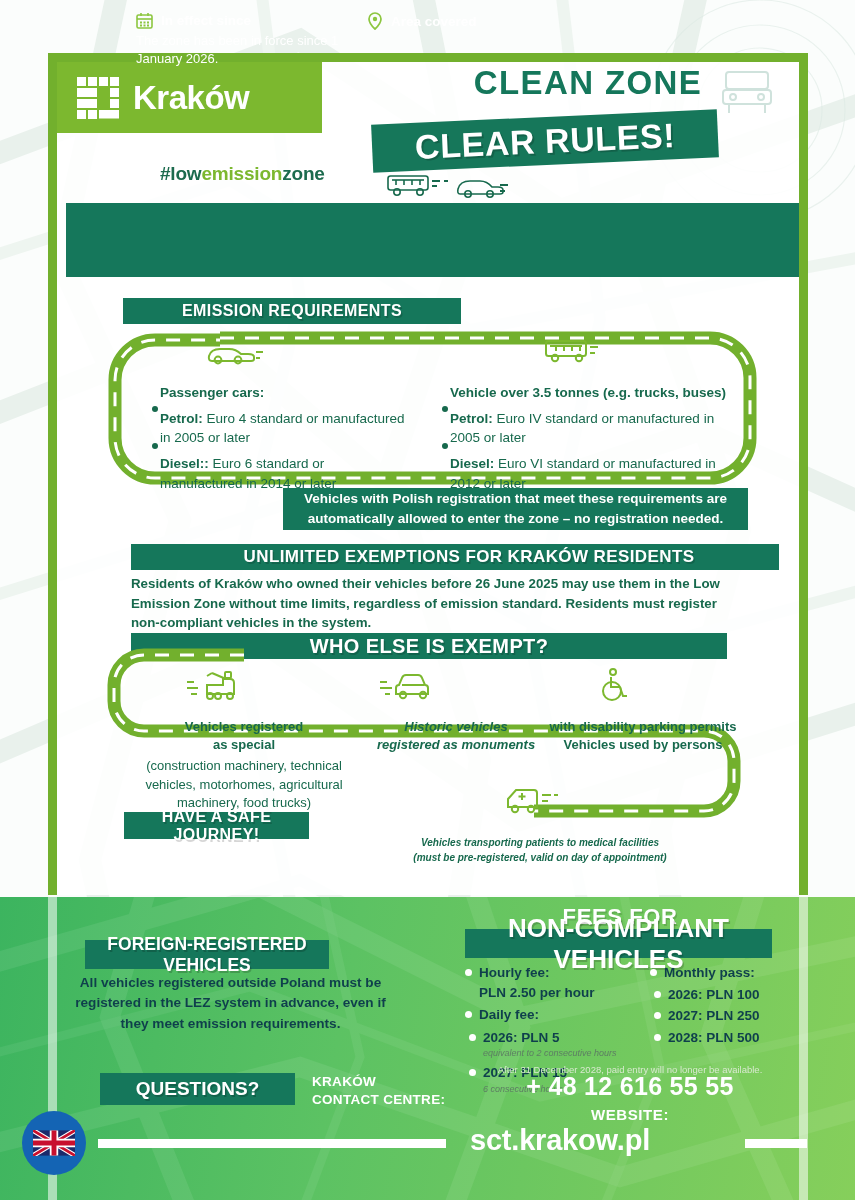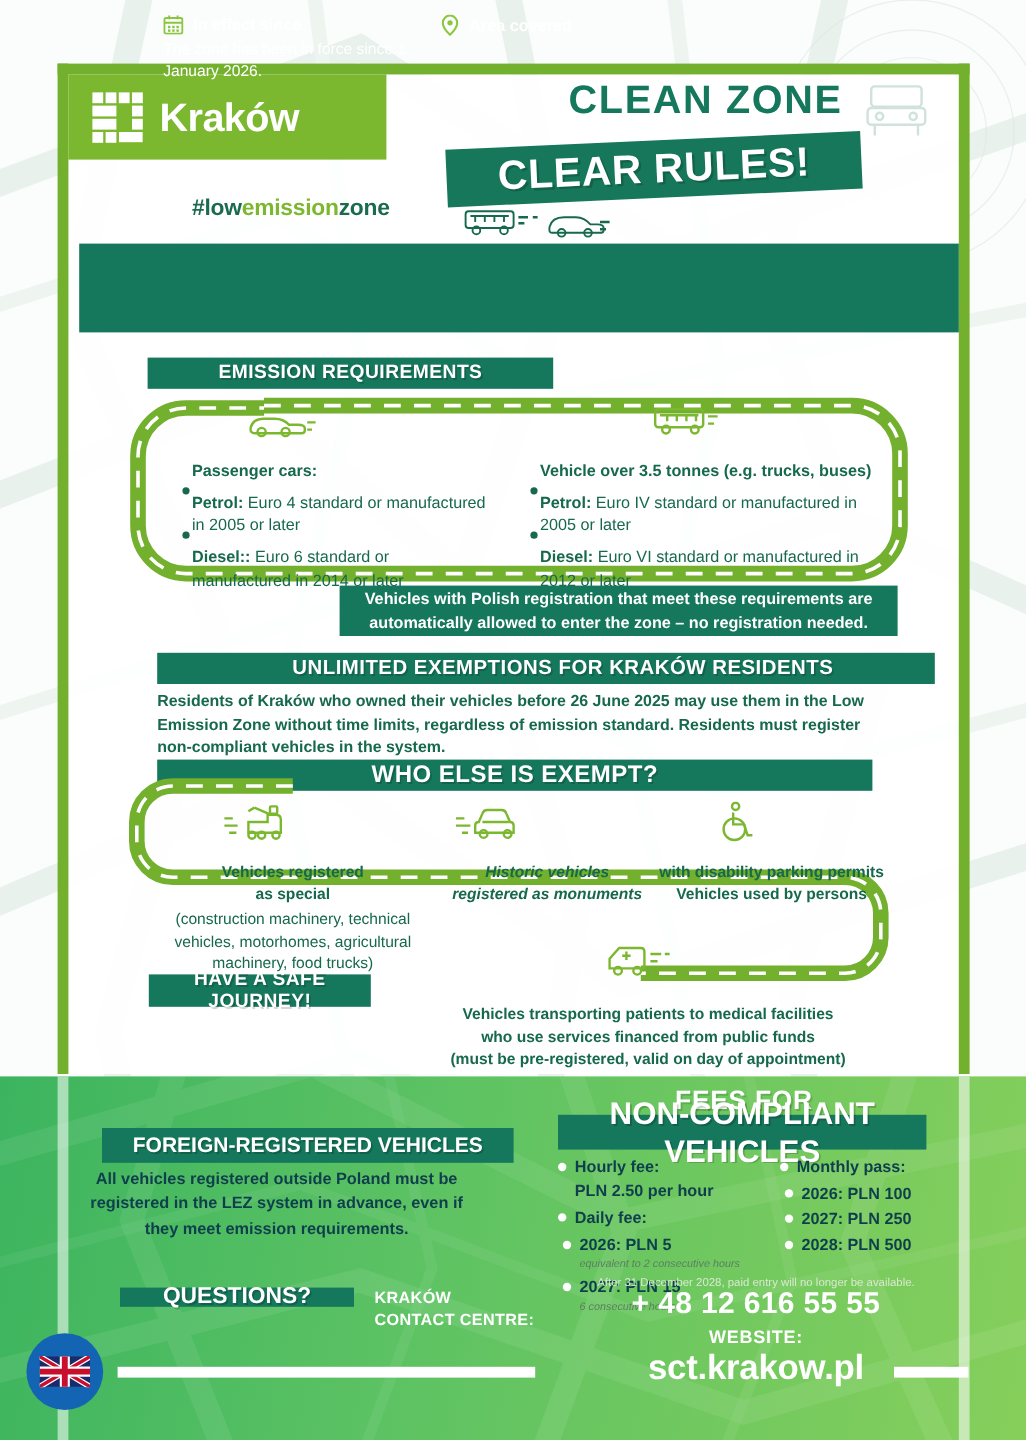--- a/index.html
+++ b/index.html
@@ -353,23 +353,22 @@
     <circle cx="15" cy="26" r="3.2"></circle>
       <circle cx="31" cy="26" r="3.2"></circle>
     <path d="M42 12 h9 M42 18 h6 M54 12 h4"></path>
   </g>
 </svg>
 
 <div class="ribbon" style="left:124px;top:812px;width:185px;height:27px;font-size:16px;">
   <span>HAVE A SAFE JOURNEY!</span>
 </div>
 
-<div class="txt bold" style="left:330px;top:836px;width:420px;text-align:center;font-size:13px;line-height:1.45;">
+<div class="txt bold" style="left:330px;top:836px;width:420px;text-align:center;font-size:10px;line-height:1.45;font-style:italic;">
   <div>Vehicles transporting patients to medical facilities</div>
-  <div>who use services financed from public funds</div>
   <div>(must be pre-registered, valid on day of appointment)</div>
 </div>
 
 <div class="footer">
   <svg class="map-bg2" width="855" height="303" viewBox="0 0 855 303">
     <g stroke="#ffffff" stroke-width="20" fill="none" opacity=".35">
       <path d="M-20 70 L260 -10 L520 120 L900 40"></path>
       <path d="M-20 250 L300 170 L620 280 L900 200"></path>
       <path d="M150 -20 L110 120 L190 320"></path>
       <path d="M470 -20 L520 130 L450 320"></path>
@@ -377,21 +376,21 @@
     </g>
     <g stroke="#ffffff" stroke-width="9" fill="none" opacity=".28">
       <path d="M-20 160 L250 90 L540 200 L900 120"></path>
       <path d="M320 -20 L360 160 L300 320"></path>
       <path d="M620 -20 L660 170 L600 320"></path>
     </g>
   </svg>
 </div>
 <div class="foot-rail"></div>
 
-<div class="foot-title" style="left:85px;top:940px;width:343px;height:29px;font-size:17.5px;">
+<div class="foot-title" style="left:85px;top:940px;width:244px;height:29px;font-size:17.5px;">
   <span>FOREIGN-REGISTERED VEHICLES</span>
 </div>
 <div style="position:absolute;left:73px;top:973px;width:315px;text-align:center;color:#0f3f4c;font-weight:bold;font-size:13.6px;line-height:1.5;">All vehicles registered outside Poland must be registered in the LEZ system in advance, even if they meet emission requirements.</div>
 
 <div class="fees-head">FEES FOR</div>
 <div class="foot-title" style="left:465px;top:929px;width:307px;height:29px;font-size:26px;">
   <span>NON-COMPLIANT VEHICLES</span>
 </div>
 
 <div class="fee-list" style="left:465px;top:963px;width:180px;">
@@ -427,30 +426,30 @@
     <span>2027: PLN 250</span>
   </div>
   <div class="fee-sub" style="position:relative;margin-top:2px;">
     <span style="position:absolute;left:4px;top:6px;width:7px;height:7px;border-radius:50%;background:#fff;display:block;"></span>
     <span>2028: PLN 500</span>
   </div>
 </div>
 
 <div class="fee-foot" style="left:470px;top:1064px;width:320px;text-align:center;">After 31 December 2028, paid entry will no longer be available.</div>
 
-<div class="foot-title" style="left:100px;top:1073px;width:195px;height:16px;font-size:19px;">
+<div class="foot-title" style="left:100px;top:1073px;width:195px;height:32px;font-size:19px;">
   <span>QUESTIONS?</span>
 </div>
 <div style="position:absolute;left:312px;top:1073px;color:#fff;font-size:13.5px;font-weight:bold;line-height:1.35;letter-spacing:.3px;">
   <div>KRAKÓW</div>
   <div>CONTACT CENTRE:</div>
 </div>
 <div style="position:absolute;left:470px;top:1072px;width:320px;text-align:center;color:#fff;font-size:25px;font-weight:bold;letter-spacing:.3px;">+ 48 12 616 55 55</div>
 <div style="position:absolute;left:470px;top:1106px;width:320px;text-align:center;color:#fff;font-size:15px;font-weight:bold;letter-spacing:.6px;">WEBSITE:</div>
-<div style="position:absolute;left:470px;top:1124px;width:320px;text-align:center;color:#fff;font-size:29px;font-weight:bold;letter-spacing:-.2px;">sct.krakow.pl</div>
+<div style="position:absolute;left:470px;top:1124px;width:320px;text-align:left;color:#fff;font-size:29px;font-weight:bold;letter-spacing:-.2px;">sct.krakow.pl</div>
 
 <div class="wbar" style="left:98px;top:1139px;width:348px;"></div>
 <div class="wbar" style="left:745px;top:1139px;width:62px;"></div>
 
 <div class="uk-badge">
   <svg width="42" height="26" viewBox="0 0 60 36">
     <rect width="60" height="36" fill="#1b2a6b"></rect>
     <path d="M0 0 L60 36 M60 0 L0 36" stroke="#fff" stroke-width="7"></path>
     <path d="M0 0 L60 36 M60 0 L0 36" stroke="#c8102e" stroke-width="4"></path>
     <path d="M30 0 V36 M0 18 H60" stroke="#fff" stroke-width="12"></path>

